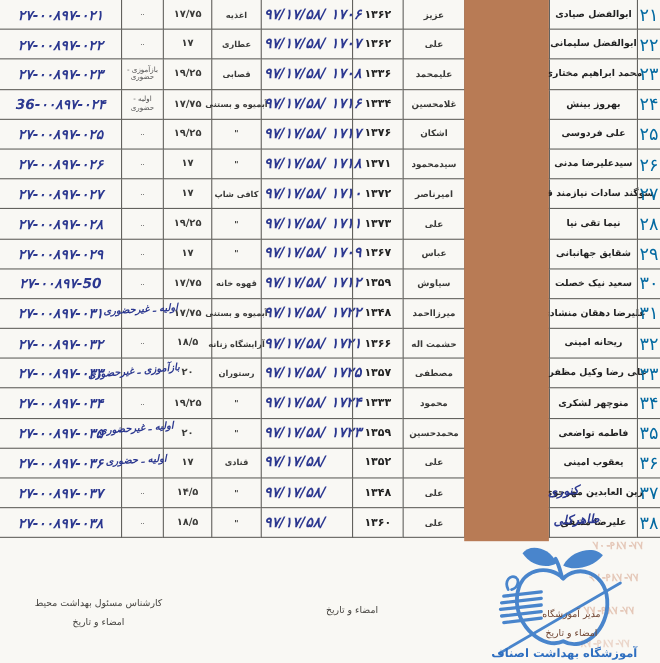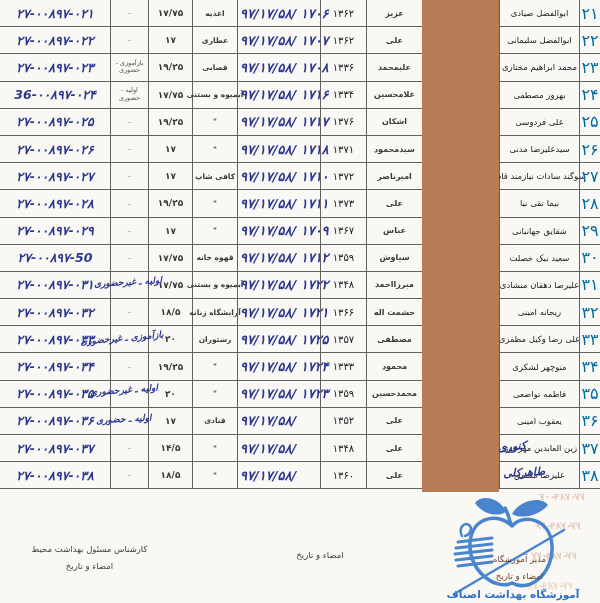--- a/index.html
+++ b/index.html
@@ -23,23 +23,23 @@
     overflow:visible; white-space:nowrap;
     color:#333;
   }
   .c-code{border-left:none; direction:ltr; font-size:12.5px; font-weight:bold;
           font-style:italic; color:#2c3890; letter-spacing:1px;}
   .c-type{font-size:6.5px; color:#555; direction:rtl; text-align:center; white-space:normal; line-height:1.2;}
   .c-hours{font-size:9px; font-weight:bold; color:#3a3a38;}
   .c-trade{font-size:7.5px; font-weight:bold; color:#3a3a38; direction:rtl;}
   .c-cert{direction:ltr; font-size:13px; font-weight:bold; font-style:italic;
           color:#2c3890; justify-content:flex-start; padding-left:2px; letter-spacing:0.5px;}
-  .c-year{font-size:10px; font-weight:normal; color:#222;}
+  .c-year{font-size:10px; font-weight:bold; color:#222;}
   .c-father{font-size:8px; font-weight:bold; color:#3a3a38; direction:rtl;}
-  .c-name{font-size:8.5px; font-weight:normal; color:#222; direction:rtl;text-align:center;}
+  .c-name{font-size:8.5px; font-weight:bold; color:#222; direction:rtl;text-align:center;}
   .c-num{font-size:16px; font-weight:normal; color:#0369a1;}
   
   .band{
     position:absolute; left:422px; top:0; width:77px; height:492px;
     background:#b87b55; z-index:5;
   }
   
   .ann{
     position:absolute; z-index:6; color:#2c3890; font-weight:bold; font-style:italic;
     font-size:9px; direction:rtl; white-space:nowrap;
@@ -108,21 +108,21 @@
     <div class="cell c-num">۲۳</div>
 
     <div class="cell c-code">36-۰۰۸۹۷-۰۲۴</div>
     <div class="cell c-type">اولیه - حضوری</div>
     <div class="cell c-hours">۱۷/۷۵</div>
     <div class="cell c-trade">آبمیوه و بستنی</div>
     <div class="cell c-cert">۹۷/۱۷/۵۸/ ۱۷۱۶</div>
     <div class="cell c-year">۱۳۳۴</div>
     <div class="cell c-father">غلامحسین</div>
     <div class="cell c-covered"></div>
-    <div class="cell c-name">بهروز مصطفی</div>
+    <div class="cell c-name">بهروز بینش</div>
     <div class="cell c-num">۲۴</div>
 
     <div class="cell c-code">۲۷-۰۰۸۹۷-۰۲۵</div>
     <div class="cell c-type">..</div>
     <div class="cell c-hours">۱۹/۲۵</div>
     <div class="cell c-trade">"</div>
     <div class="cell c-cert">۹۷/۱۷/۵۸/ ۱۷۱۷</div>
     <div class="cell c-year">۱۳۷۶</div>
     <div class="cell c-father">اشکان</div>
     <div class="cell c-covered"></div>

